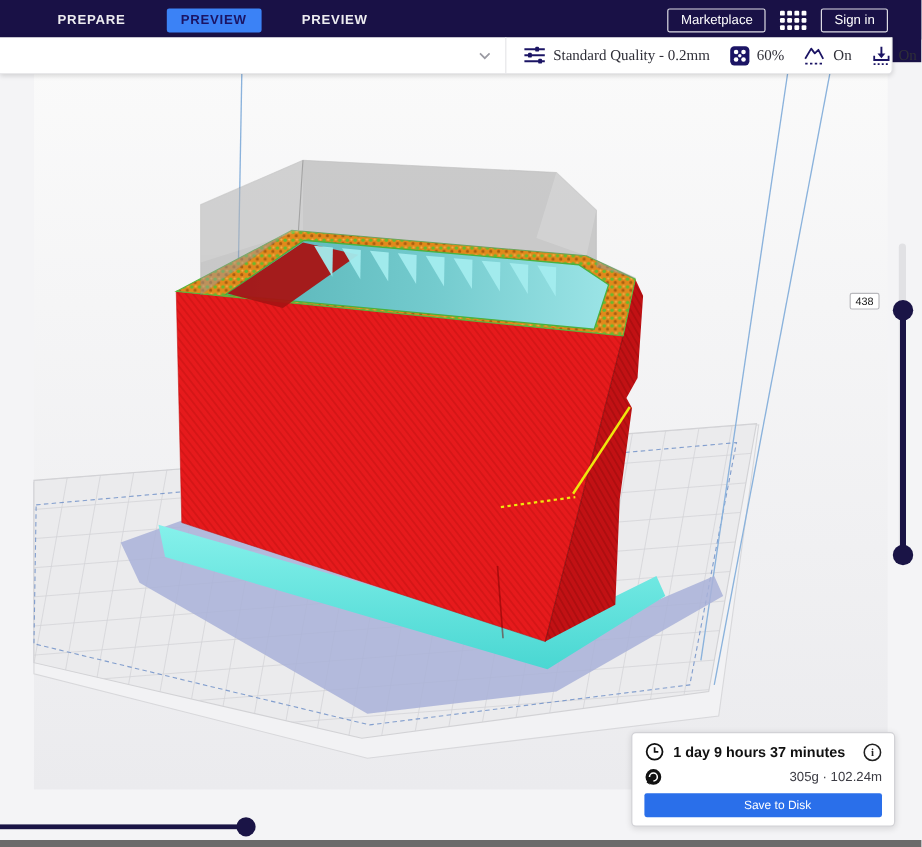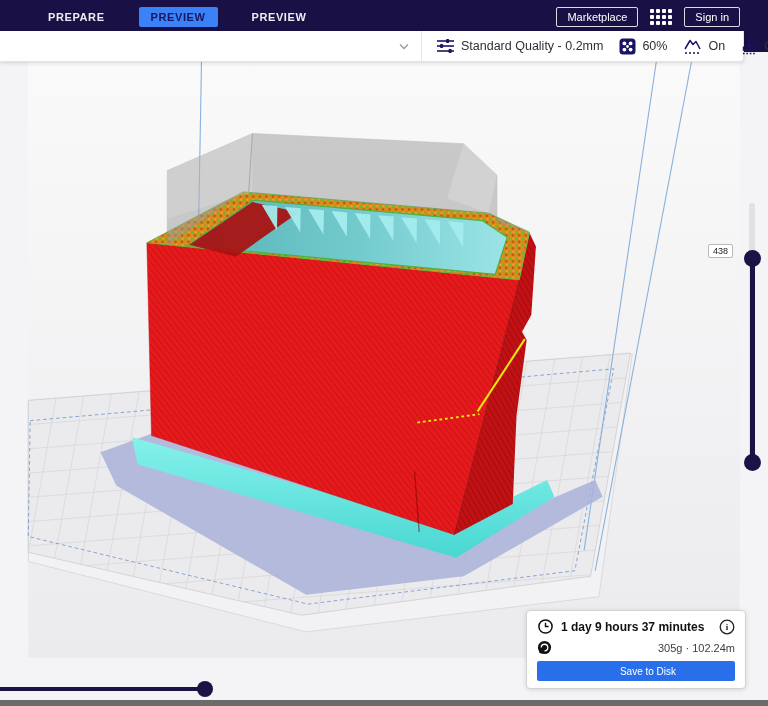--- a/index.html
+++ b/index.html
@@ -19,21 +19,21 @@
   .hdr-btn { color:#fff; font-size:11px; border:1px solid rgba(255,255,255,.85);
     border-radius:2px; padding:3px 10px; background:transparent; cursor:pointer;
     font-family:"Liberation Sans", sans-serif; }
   .grid-icon { display:grid; grid-template-columns:repeat(4,4px); grid-gap:2px; padding:2px; }
   .grid-icon span { width:4px; height:4px; background:#fff; border-radius:1px; }
 
   
   .stage-toolbar { position:absolute; top:31px; left:0; width:744px; height:31px;
     background:#fff; border-bottom:1px solid #e3e3e6; border-right:1px solid #e3e3e6;
     border-bottom-right-radius:4px; box-shadow:0 1px 4px rgba(0,0,0,.14);
-    display:flex; align-items:center; z-index:5; }
+    display:flex; align-items:center; z-index:5;font-family:Liberation Serif, serif; }
   .printer-select { flex:0 0 422px; height:100%; display:flex; align-items:center;
     justify-content:flex-end; padding-right:12px; border-right:1px solid #e6e6e9; cursor:pointer; }
   .tb-item { display:flex; align-items:center; gap:6px; padding:0 8px; height:100%; cursor:pointer; }
   .tb-text { font-size:12.5px; color:#2f2f38; white-space:nowrap; }
 
   
   .viewport { position:absolute; top:52px; left:0; width:768px; height:648px; }
   .viewport svg { display:block; }
 
   

